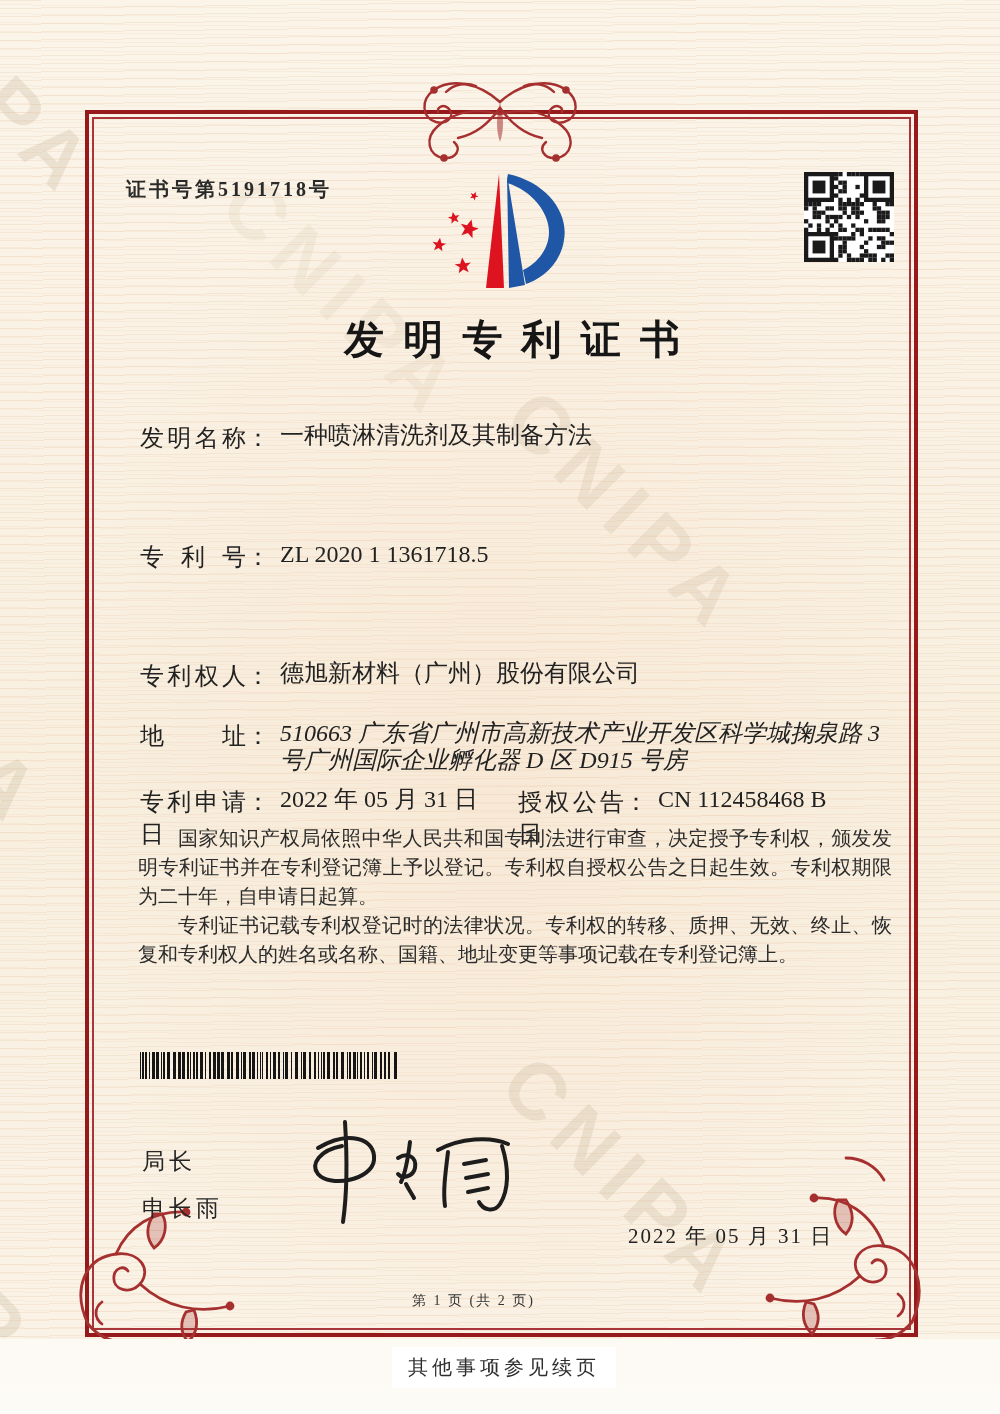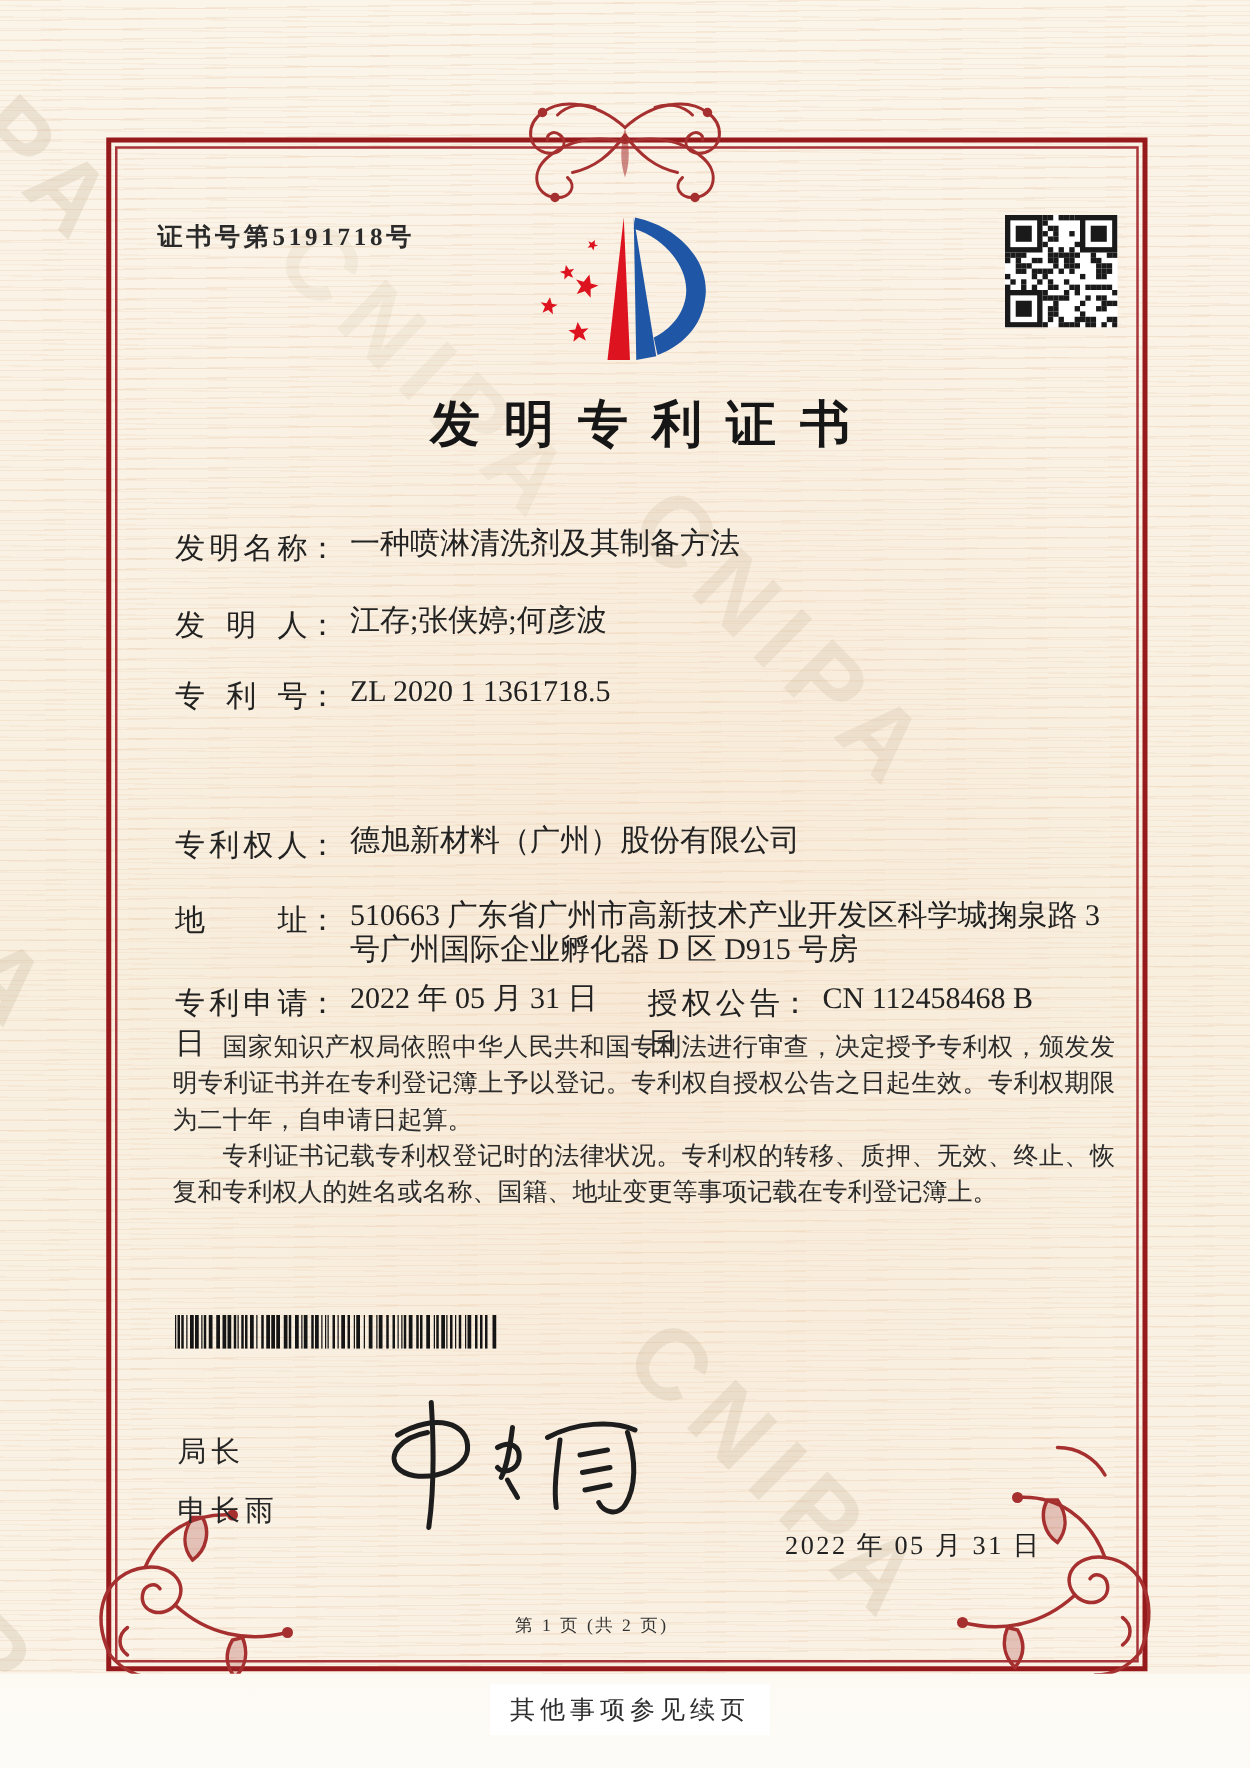--- a/index.html
+++ b/index.html
@@ -50,21 +50,21 @@
     text-align:center;font-size:40px;font-weight:bold;color:#161616;
     letter-spacing:0.48em;text-indent:0.48em;
   }
   .row{position:absolute;left:140px;width:760px;font-size:24px;color:#222;}
   .flabel{
     display:inline-block;width:106px;vertical-align:top;
     text-align:justify;text-align-last:justify;text-justify:inter-character;
   }
   .colon{display:inline-block;vertical-align:top;}
   .fvalue{display:inline-block;vertical-align:top;margin-left:10px;line-height:27px;}
-  .fvalue.wide{width:616px;}
+  .fvalue.wide{width:616px;font-style:italic;}
   .pair2{position:absolute;left:378px;top:0;}
   .paragraphs{
     position:absolute;left:138px;top:824px;width:754px;
     font-size:20px;line-height:29px;text-align:justify;color:#2b2b2b;
   }
   .paragraphs p{margin:0;text-indent:2em;}
   .barcode{position:absolute;left:140px;top:1052px;width:258px;height:27px;}
   .signer{
     position:absolute;left:142px;top:1146px;
     font-family:"Liberation Sans","DejaVu Sans",sans-serif;
@@ -300,23 +300,20 @@
       <rect x="0" y="60" width="30" height="30" fill="#1a1a1a"></rect>
       <rect x="4.285714285714286" y="64.28571428571428" width="21.428571428571427" height="21.428571428571427" fill="#ffffff"></rect>
       <rect x="8.571428571428571" y="68.57142857142857" width="12.857142857142858" height="12.857142857142858" fill="#1a1a1a"></rect>
     </svg>
 
   <h1 class="title">发明专利证书</h1>
 
   <div class="row" style="top:422px">
     <span class="flabel">发明名称</span><span class="colon">：</span><span class="fvalue">一种喷淋清洗剂及其制备方法</span>
   </div>
-  <div class="row" style="top:484px">
-    <span class="flabel">发明人</span><span class="colon">：</span><span class="fvalue">江存;张侠婷;何彦波</span>
-  </div>
   <div class="row" style="top:541px">
     <span class="flabel">专利号</span><span class="colon">：</span><span class="fvalue">ZL 2020 1 1361718.5</span>
   </div>
   <div class="row" style="top:660px">
     <span class="flabel">专利权人</span><span class="colon">：</span><span class="fvalue">德旭新材料（广州）股份有限公司</span>
   </div>
   <div class="row" style="top:720px">
     <span class="flabel">地址</span><span class="colon">：</span><span class="fvalue wide">510663 广东省广州市高新技术产业开发区科学城掬泉路 3 号广州国际企业孵化器 D 区 D915 号房</span>
   </div>
   <div class="row" style="top:786px">

